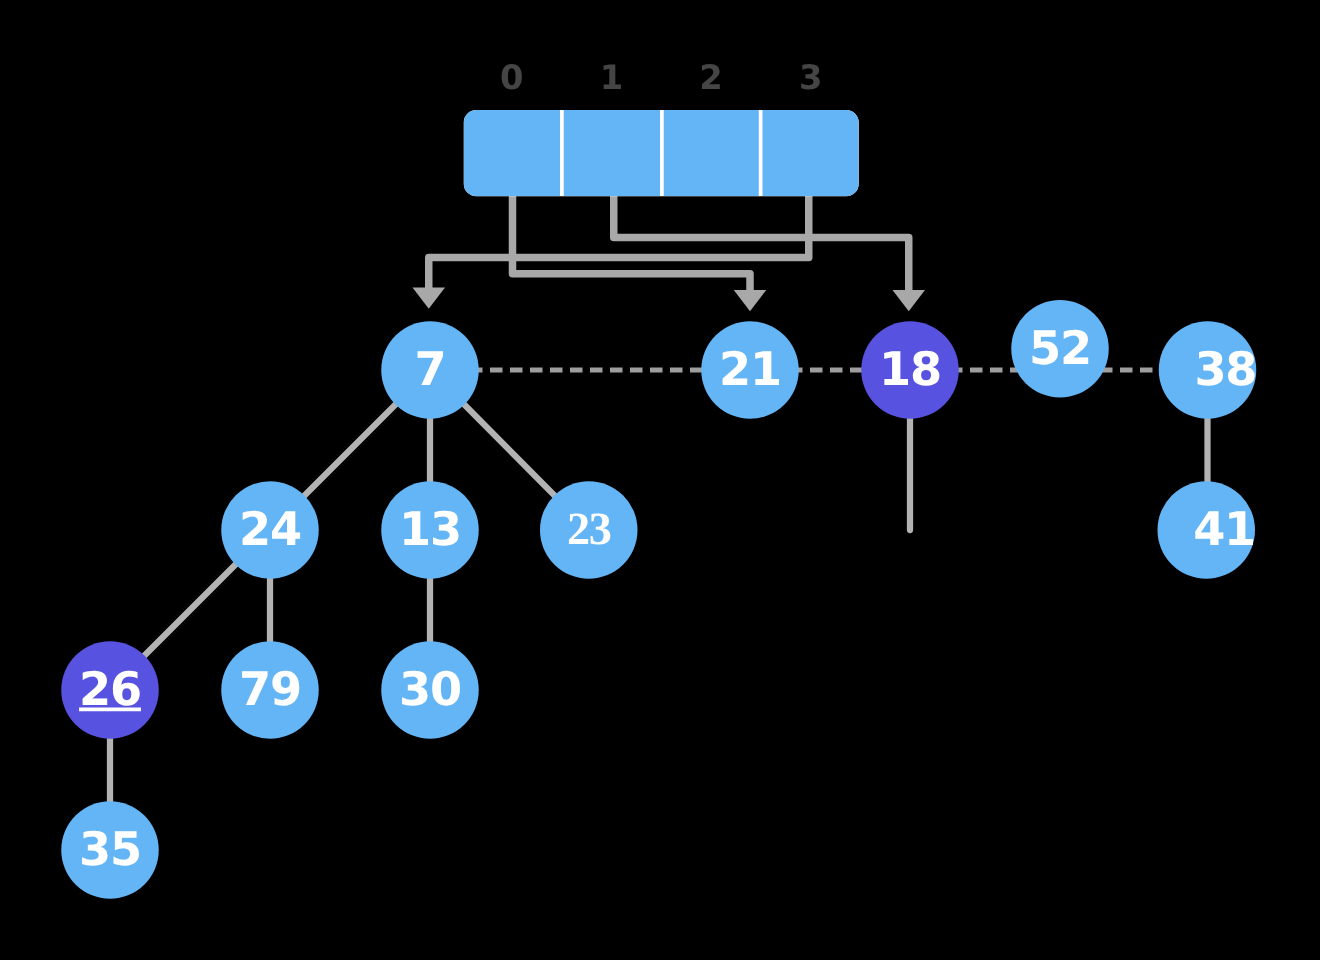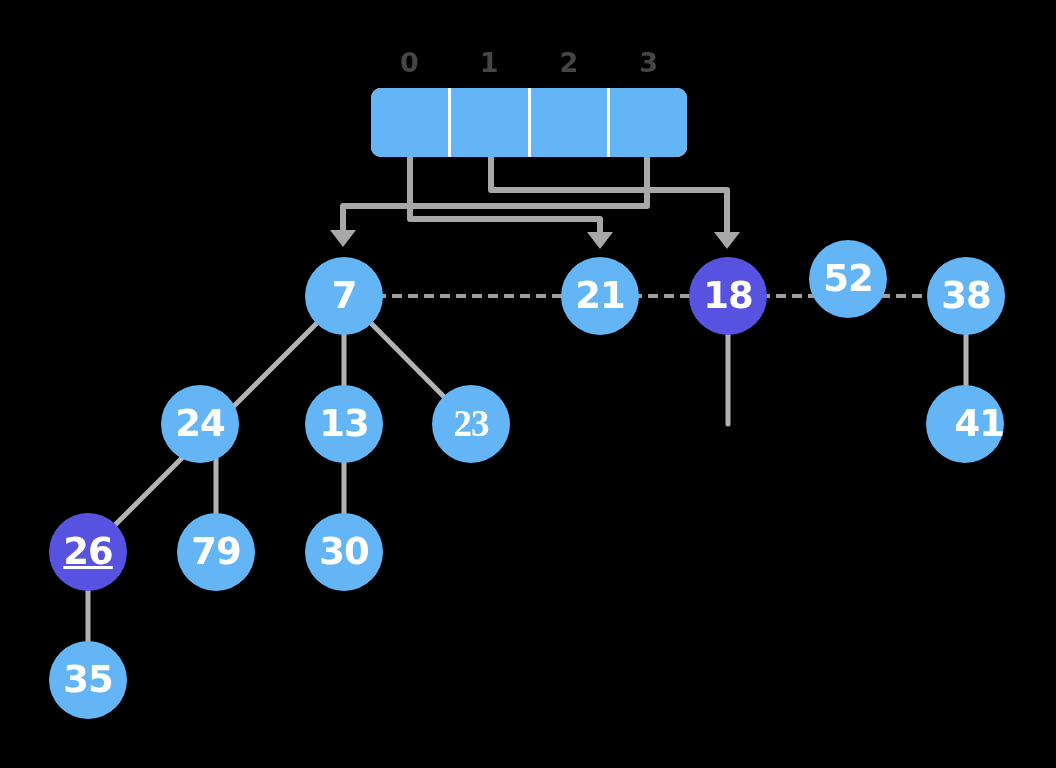--- a/index.html
+++ b/index.html
@@ -95,22 +95,22 @@
     <div class="array-cell"></div>
     <div class="array-cell"></div>
     <div class="array-cell"></div>
     <div class="array-cell"></div>
   </div>
 
   <div class="node blue" style="left:305px;top:257px;">7</div>
   <div class="node blue" style="left:561px;top:257px;">21</div>
   <div class="node purple" style="left:689px;top:257px;">18</div>
   <div class="node blue" style="left:809px;top:240px;">52</div>
-  <div class="node blue" style="left:927px;top:257px;">38</div>
-  <div class="node blue" style="left:161px;top:385px;">24</div>
+  <div class="node blue" style="left:927px;top:257px;text-align:right;">38</div>
+  <div class="node blue" style="left:177px;top:385px;">24</div>
   <div class="node blue" style="left:305px;top:385px;">13</div>
   <div class="node blue" style="left:432px;top:385px;font-family:Liberation Serif, serif;">23</div>
   <div class="node blue" style="left:926px;top:385px;text-align:right;">41</div>
   <div class="node purple" style="left:49px;top:513px;text-decoration:underline;">26</div>
   <div class="node blue" style="left:177px;top:513px;">79</div>
   <div class="node blue" style="left:305px;top:513px;">30</div>
   <div class="node blue" style="left:49px;top:641px;">35</div>
 
 </div>
 

